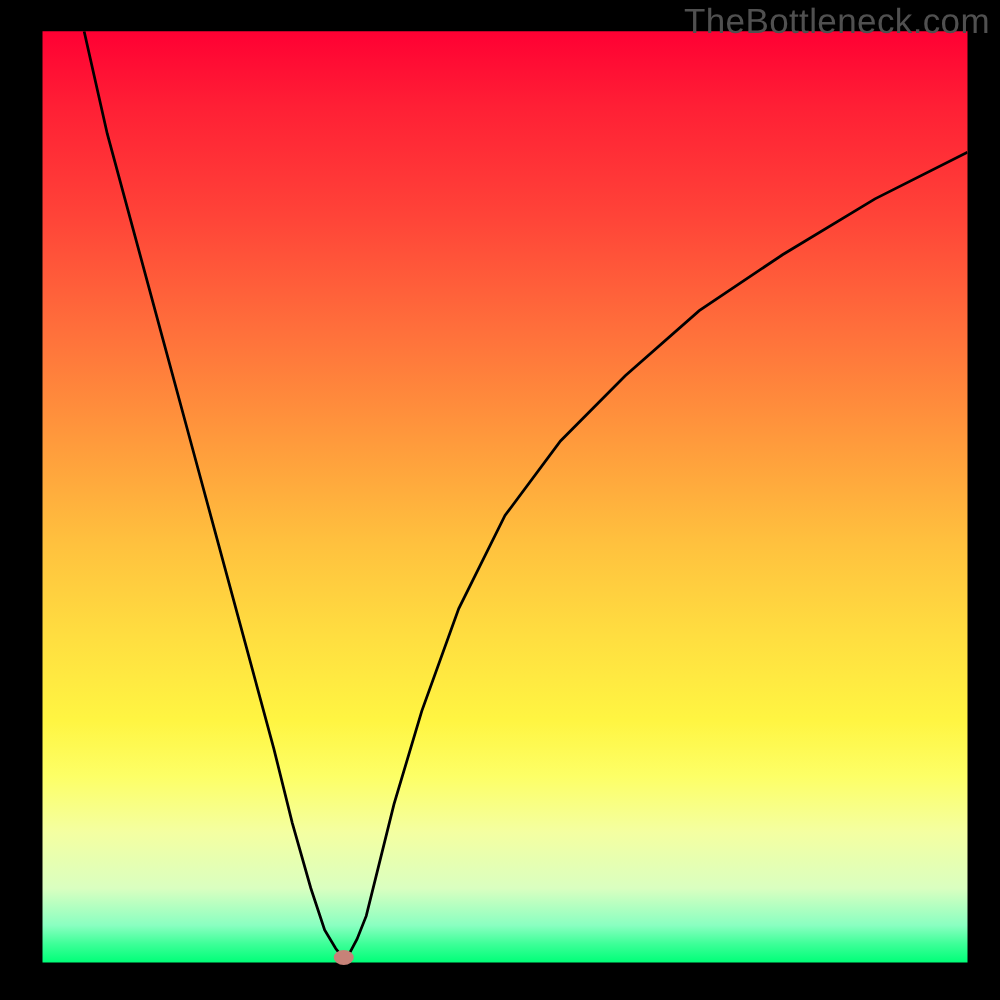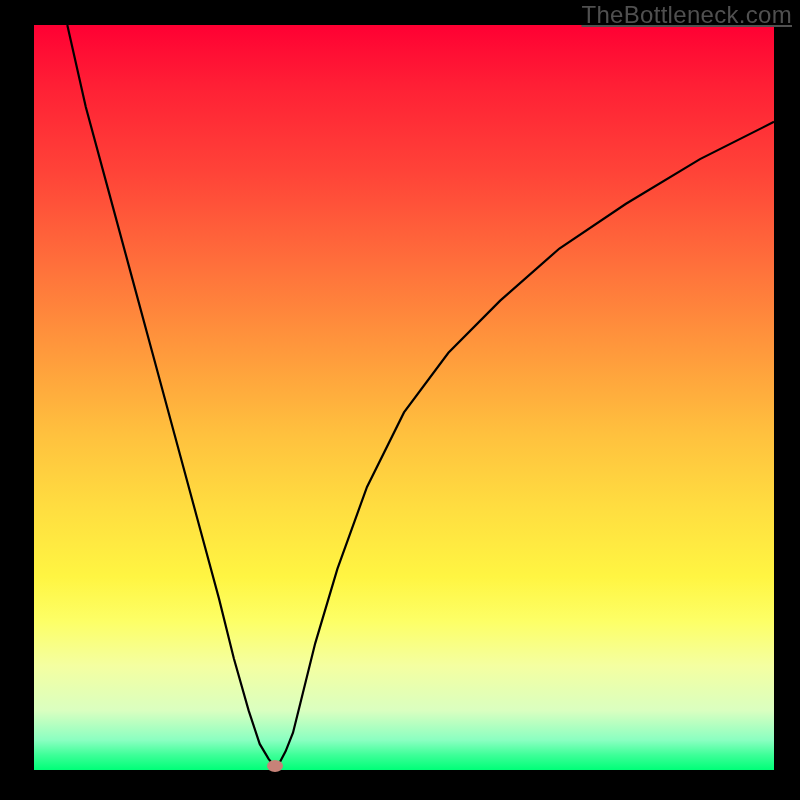--- a/index.html
+++ b/index.html
@@ -9,25 +9,24 @@
     background: #000;
     position: relative;
     font-family: Arial, Helvetica, sans-serif;
     overflow: hidden;
   }
   .watermark {
     position: absolute;
     top: 1px;
     right: 8px;
     color: #505050;
-    font-size: 24px;
+    font-size: 28px;
     font-weight: 400;
     letter-spacing: 0.3px;
     z-index: 10;
-    text-decoration: underline;
   }
   .plot-area {
     position: absolute;
     left: 34px;
     top: 25px;
     width: 740px;
     height: 745px;
   }
   .gradient-bg {
     position: absolute;

